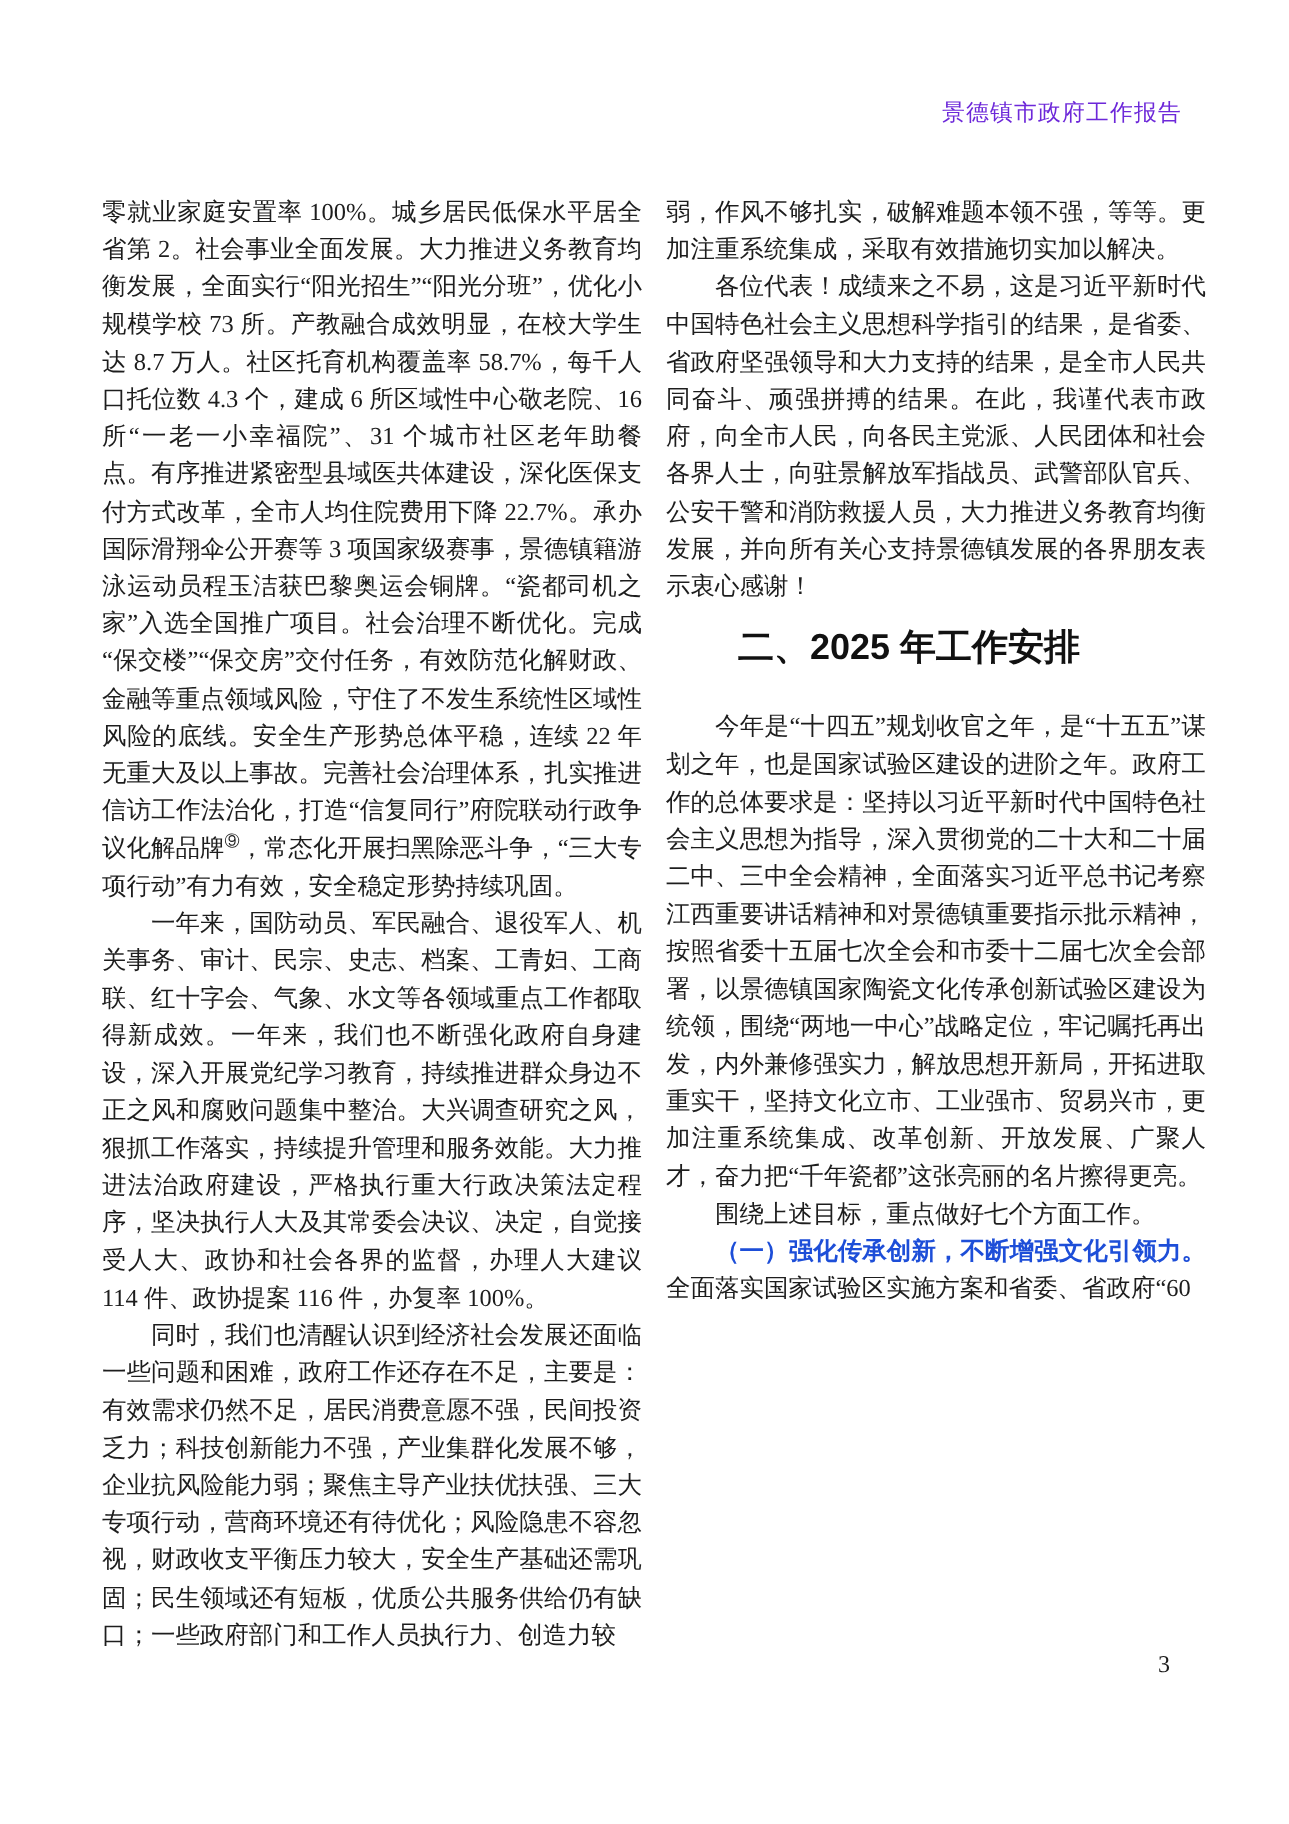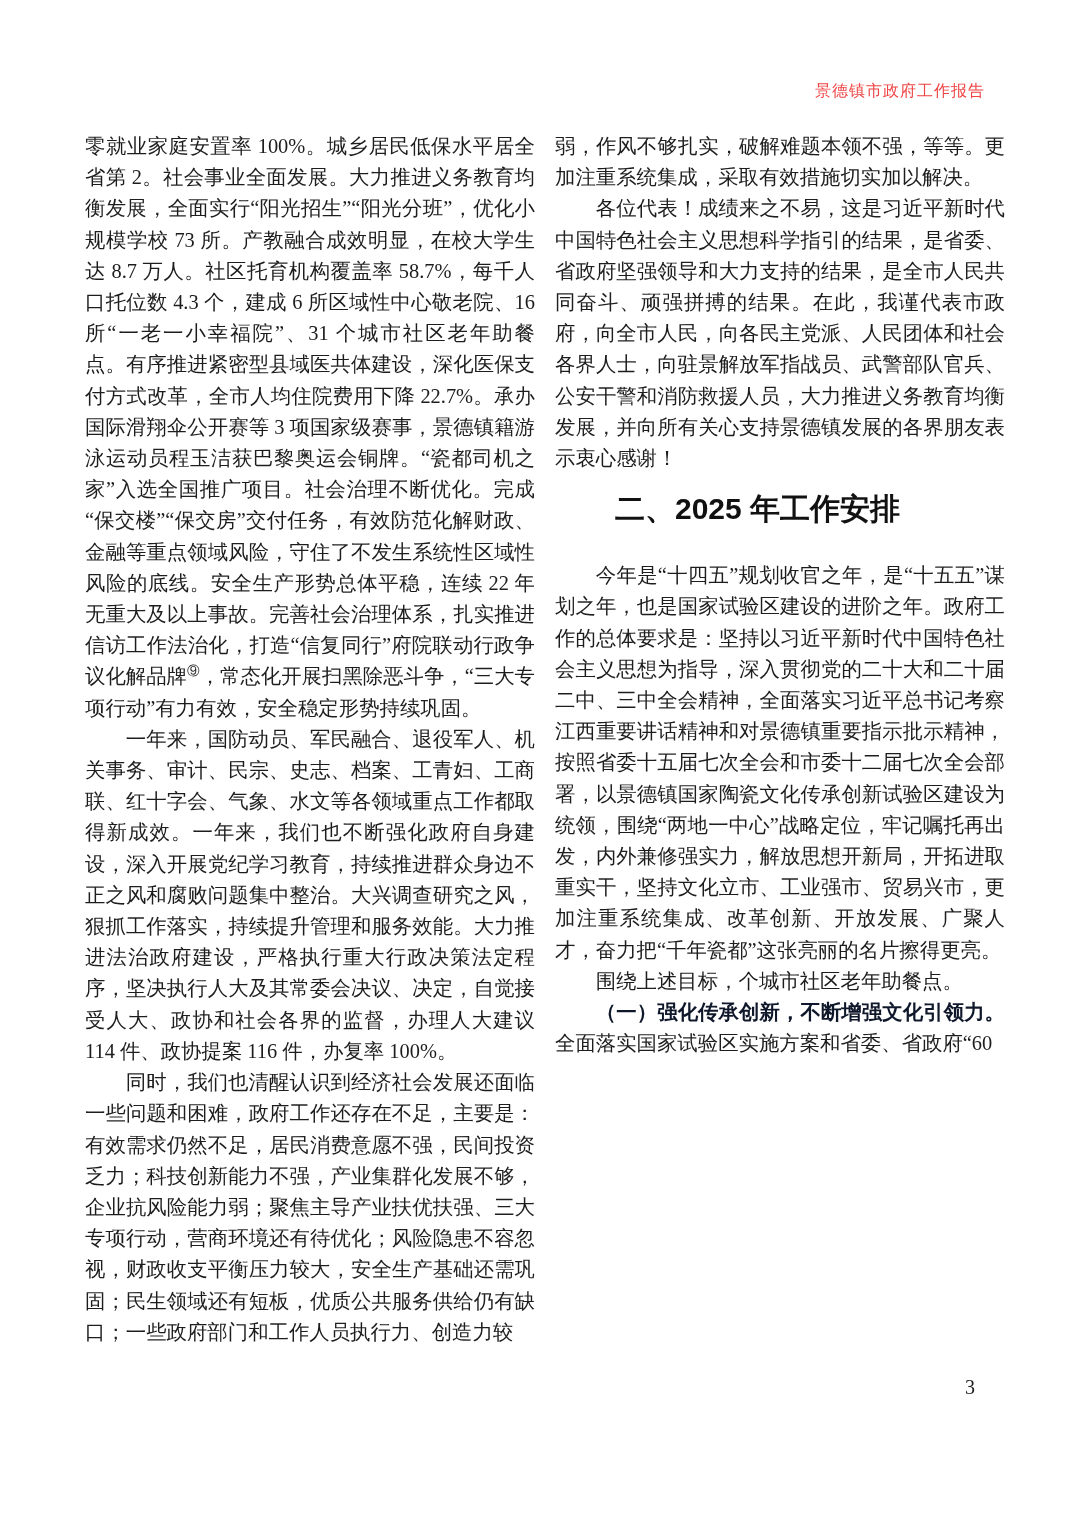--- a/index.html
+++ b/index.html
@@ -10,29 +10,29 @@
     background: #ffffff;
     font-family: "Liberation Serif", "DejaVu Serif", serif;
     color: #1d1d1d;
     overflow: hidden;
   }
   .running-header {
     position: absolute;
     top: 81px;
     right: 89px;
     font-family: "Liberation Sans", "DejaVu Sans", sans-serif;
-    font-size: 16px;
+    font-size: 19px;
     letter-spacing: 1px;
-    color: #ef4444;
+    color: #6d28d9;
     white-space: nowrap;
   }
   .columns {
     position: absolute;
     left: 85px;
-    top: 131px;
+    top: 162px;
     width: 920px;
     display: flex;
     gap: 20px;
   }
   .col {
     width: 450px;
     font-size: 20.4px;
     line-height: 31.2px;
     text-align: justify;
     text-justify: inter-ideograph;
@@ -50,21 +50,21 @@
     font-weight: bold;
     color: #111111;
     margin: 17px 0 33px 0;
     line-height: 36px;
     text-indent: 2em;
     text-align: left;
   }
   .subsection-lead {
     font-family: "Liberation Sans", "DejaVu Sans", sans-serif;
     font-weight: bold;
-    color: #0f172a;
+    color: #1d4ed8;
   }
   .page-number {
     position: absolute;
     top: 1376px;
     right: 99px;
     font-size: 20px;
     color: #1d1d1d;
   }
 </style>
 </head>
@@ -80,21 +80,21 @@
       <p class="para no-indent"><span>零就业家庭安置率 100%。城乡居民低保水平居全省第 2。社会事业全面发展。大力推进义务教育均衡发展，全面实行“阳光招生”“阳光分班”，优化小规模学校 73 所。产教融合成效明显，在校大学生达 8.7 万人。社区托育机构覆盖率 58.7%，每千人口托位数 4.3 个，建成 6 所区域性中心敬老院、16 所“一老一小幸福院”、31 个城市社区老年助餐点。有序推进紧密型县域医共体建设，深化医保支付方式改革，全市人均住院费用下降 22.7%。承办国际滑翔伞公开赛等 3 项国家级赛事，景德镇籍游泳运动员程玉洁获巴黎奥运会铜牌。“瓷都司机之家”入选全国推广项目。社会治理不断优化。完成“保交楼”“保交房”交付任务，有效防范化解财政、金融等重点领域风险，守住了不发生系统性区域性风险的底线。安全生产形势总体平稳，连续 22 年无重大及以上事故。完善社会治理体系，扎实推进信访工作法治化，打造“信复同行”府院联动行政争议化解品牌</span><sup class="fn">⑨</sup><span>，常态化开展扫黑除恶斗争，“三大专项行动”有力有效，安全稳定形势持续巩固。</span></p>
       <p class="para">一年来，国防动员、军民融合、退役军人、机关事务、审计、民宗、史志、档案、工青妇、工商联、红十字会、气象、水文等各领域重点工作都取得新成效。一年来，我们也不断强化政府自身建设，深入开展党纪学习教育，持续推进群众身边不正之风和腐败问题集中整治。大兴调查研究之风，狠抓工作落实，持续提升管理和服务效能。大力推进法治政府建设，严格执行重大行政决策法定程序，坚决执行人大及其常委会决议、决定，自觉接受人大、政协和社会各界的监督，办理人大建议 114 件、政协提案 116 件，办复率 100%。</p>
       <p class="para">同时，我们也清醒认识到经济社会发展还面临一些问题和困难，政府工作还存在不足，主要是：有效需求仍然不足，居民消费意愿不强，民间投资乏力；科技创新能力不强，产业集群化发展不够，企业抗风险能力弱；聚焦主导产业扶优扶强、三大专项行动，营商环境还有待优化；风险隐患不容忽视，财政收支平衡压力较大，安全生产基础还需巩固；民生领域还有短板，优质公共服务供给仍有缺口；一些政府部门和工作人员执行力、创造力较</p>
     </div>
 
     <div class="col">
       <p class="para no-indent">弱，作风不够扎实，破解难题本领不强，等等。更加注重系统集成，采取有效措施切实加以解决。</p>
       <p class="para">各位代表！成绩来之不易，这是习近平新时代中国特色社会主义思想科学指引的结果，是省委、省政府坚强领导和大力支持的结果，是全市人民共同奋斗、顽强拼搏的结果。在此，我谨代表市政府，向全市人民，向各民主党派、人民团体和社会各界人士，向驻景解放军指战员、武警部队官兵、公安干警和消防救援人员，大力推进义务教育均衡发展，并向所有关心支持景德镇发展的各界朋友表示衷心感谢！</p>
       <h2 class="section-heading">二、2025 年工作安排</h2>
       <p class="para">今年是“十四五”规划收官之年，是“十五五”谋划之年，也是国家试验区建设的进阶之年。政府工作的总体要求是：坚持以习近平新时代中国特色社会主义思想为指导，深入贯彻党的二十大和二十届二中、三中全会精神，全面落实习近平总书记考察江西重要讲话精神和对景德镇重要指示批示精神，按照省委十五届七次全会和市委十二届七次全会部署，以景德镇国家陶瓷文化传承创新试验区建设为统领，围绕“两地一中心”战略定位，牢记嘱托再出发，内外兼修强实力，解放思想开新局，开拓进取重实干，坚持文化立市、工业强市、贸易兴市，更加注重系统集成、改革创新、开放发展、广聚人才，奋力把“千年瓷都”这张亮丽的名片擦得更亮。</p>
-      <p class="para">围绕上述目标，个城市社区老年助餐点。</p>
+      <p class="para">围绕上述目标，重点做好七个方面工作。</p>
       <p class="para"><span class="subsection-lead">（一）强化传承创新，不断增强文化引领力。</span><span>全面落实国家试验区实施方案和省委、省政府“60</span></p>
     </div>
 
   </div>
 
   <div class="page-number">3</div>
 
 </div>
 
 </body></html>

